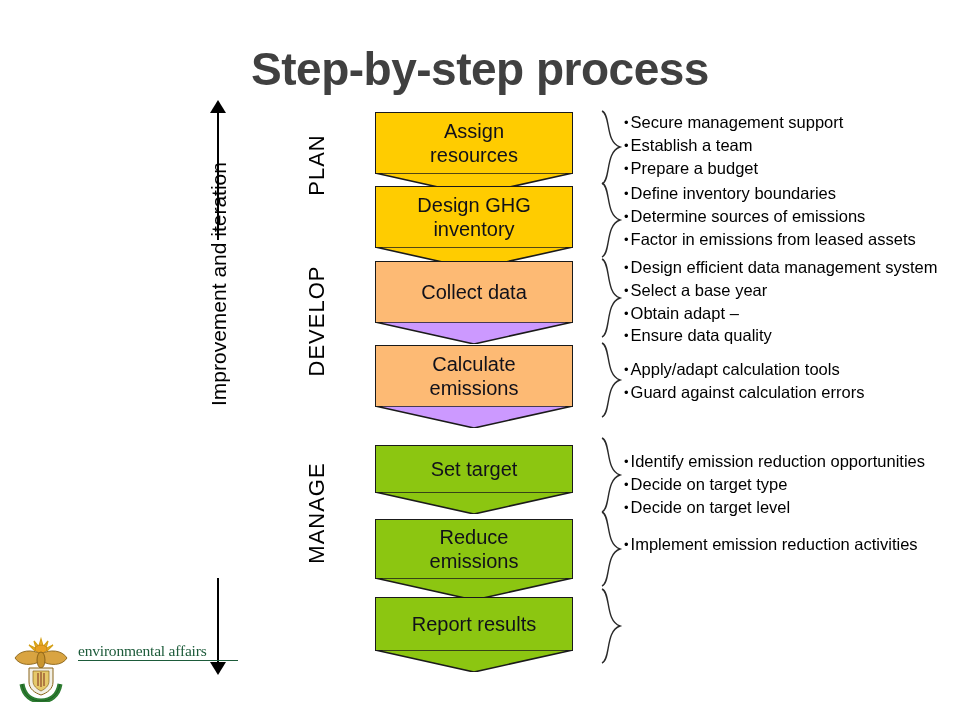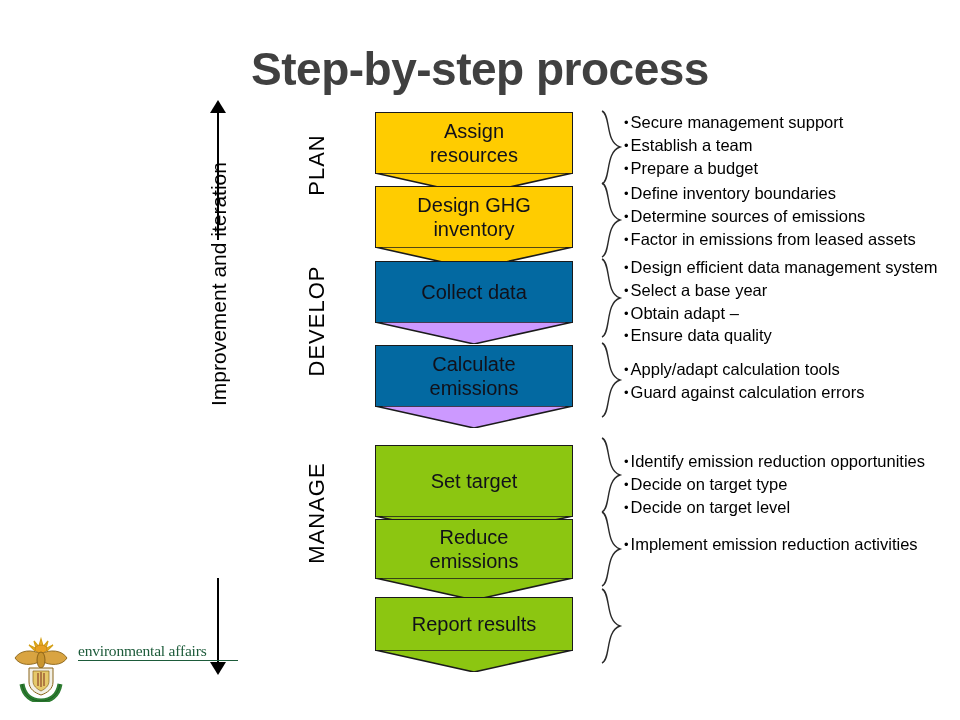--- a/index.html
+++ b/index.html
@@ -129,21 +129,21 @@
     position: absolute;
     left: -1.5px;
     bottom: -22px;
     width: 198px;
     height: 22px;
     box-sizing: border-box;
   }
   .step .tip svg { display: block; width: 100%; height: 100%; }
 
   .c-yellow  { background: #ffcc00; }
-  .c-purple  { background: #0369a1; }
+  .c-purple  { background: #fdba74; }
   .c-green   { background: #8cc611; }
 
   
   .brace {
     position: absolute;
     left: 598px;
     width: 26px;
   }
   .brace svg { display: block; width: 100%; height: 100%; }
 
@@ -301,21 +301,21 @@
   <div class="brace" style="top:342px; height:76px;">
     <svg viewBox="0 0 26 76" preserveAspectRatio="none">
       <path d="M4 1 C13 5, 7 33, 22 38 C7 43, 13 71, 4 75" fill="none" stroke="#2a2a2a" stroke-width="1.4"></path>
     </svg>
   </div>
   <div class="bullets" style="top:358px;">
     <div>Apply/adapt calculation tools</div>
     <div>Guard against calculation errors</div>
   </div>
 
-  <div class="step c-green" style="top:445px; height:72px;">
+  <div class="step c-green" style="top:445px; height:48px;">
     <div class="caption">
       <span>Set target</span>
     </div>
     <div class="tip">
       <svg viewBox="0 0 198 22" preserveAspectRatio="none">
         <polygon points="0,0 198,0 99,22" fill="#8cc611" stroke="#1a1a1a" stroke-width="1.6"></polygon>
       </svg>
     </div>
   </div>
   <div class="brace" style="top:437px; height:76px;">

